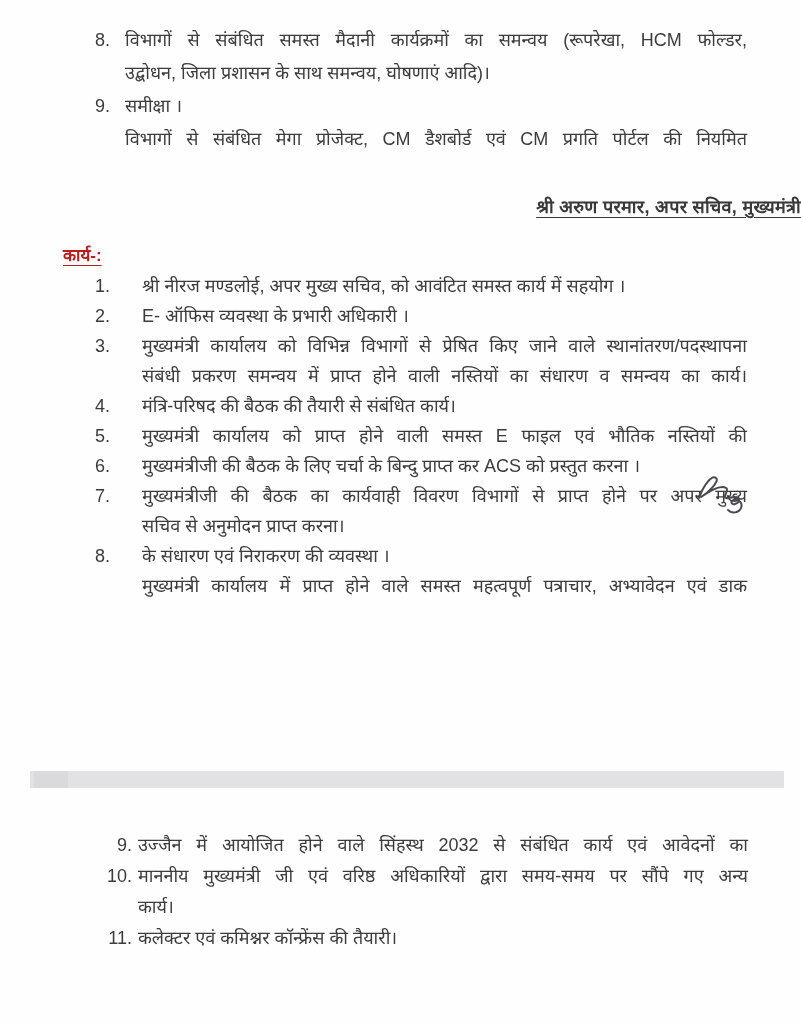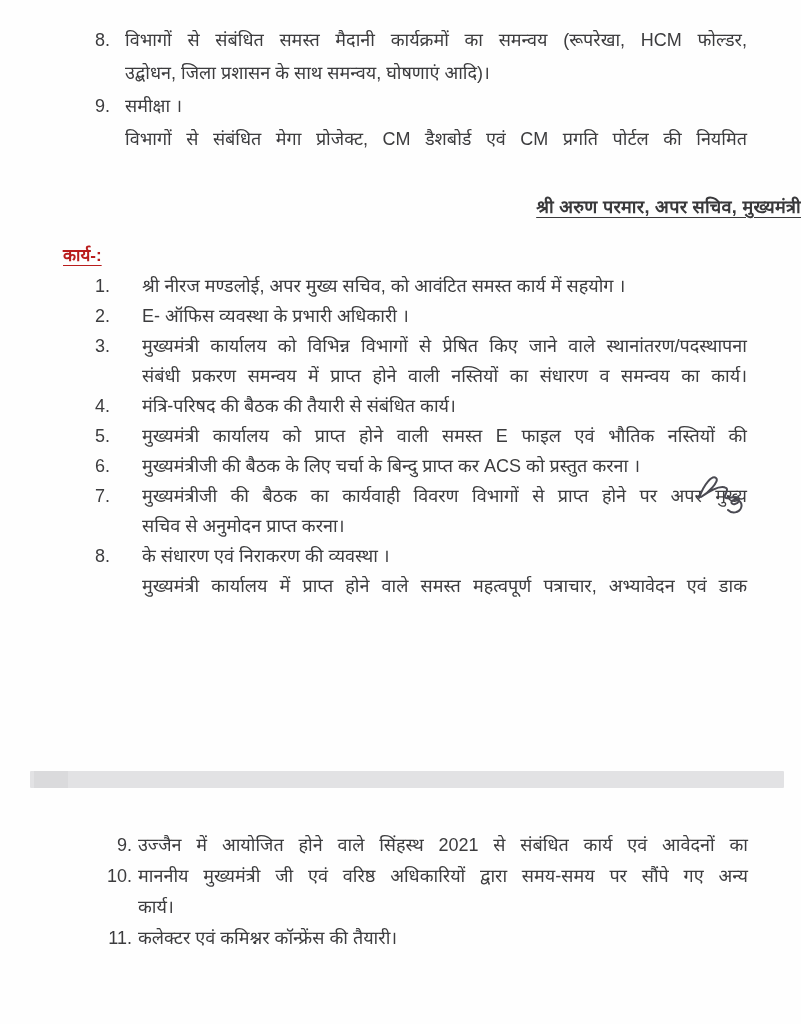--- a/index.html
+++ b/index.html
@@ -162,21 +162,21 @@
   </svg>
 
   <div class="band">
     <div class="band-cap"></div>
   </div>
 
   <div class="bottom-list">
     <div class="item">
       <span class="num">9.</span>
       <span class="txt">
-        <span class="ln just">उज्जैन में आयोजित होने वाले सिंहस्थ 2021 से संबंधित कार्य एवं आवेदनों का</span>
+        <span class="ln just">उज्जैन में आयोजित होने वाले सिंहस्थ 2032 से संबंधित कार्य एवं आवेदनों का</span>
       </span>
     </div>
     <div class="item">
       <span class="num">10.</span>
       <span class="txt">
         <span class="ln just">माननीय मुख्यमंत्री जी एवं वरिष्ठ अधिकारियों द्वारा समय-समय पर सौंपे गए अन्य</span>
         <span class="ln">कार्य।</span>
       </span>
     </div>
     <div class="item">

